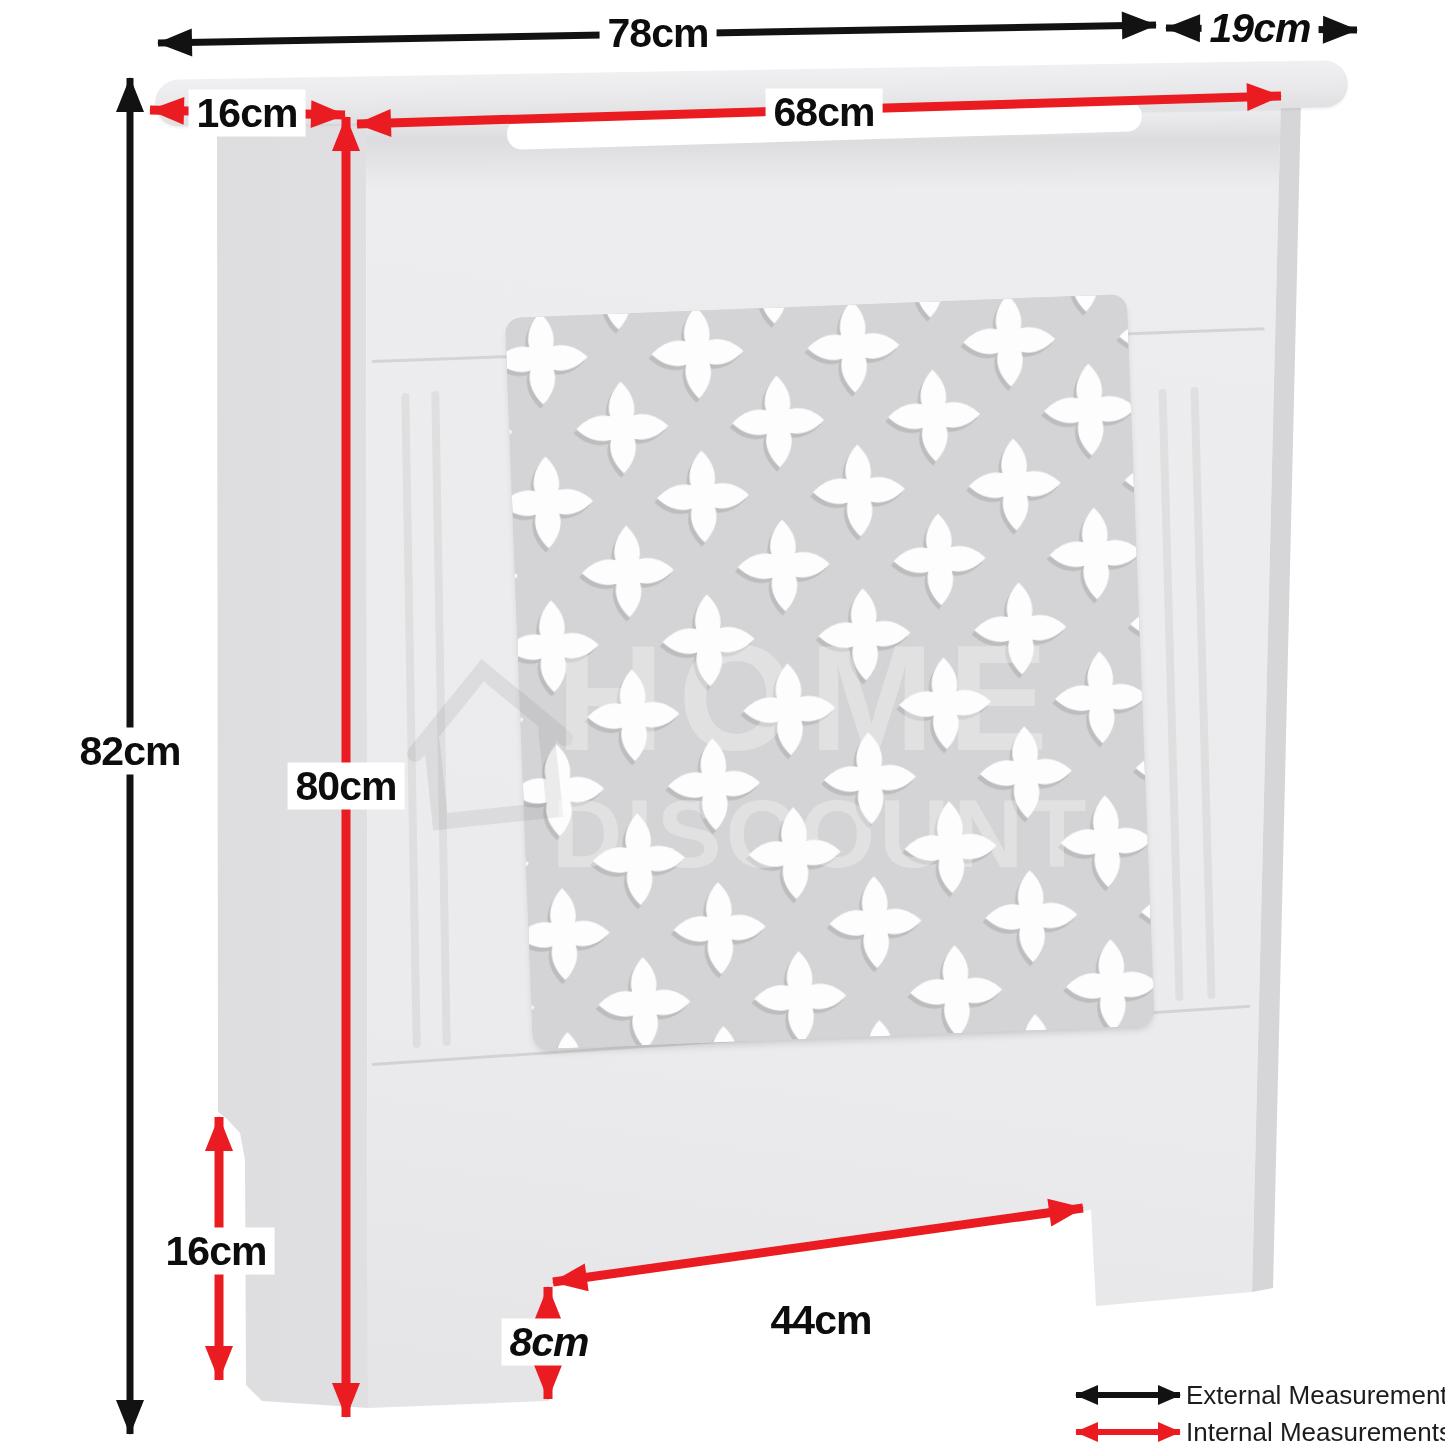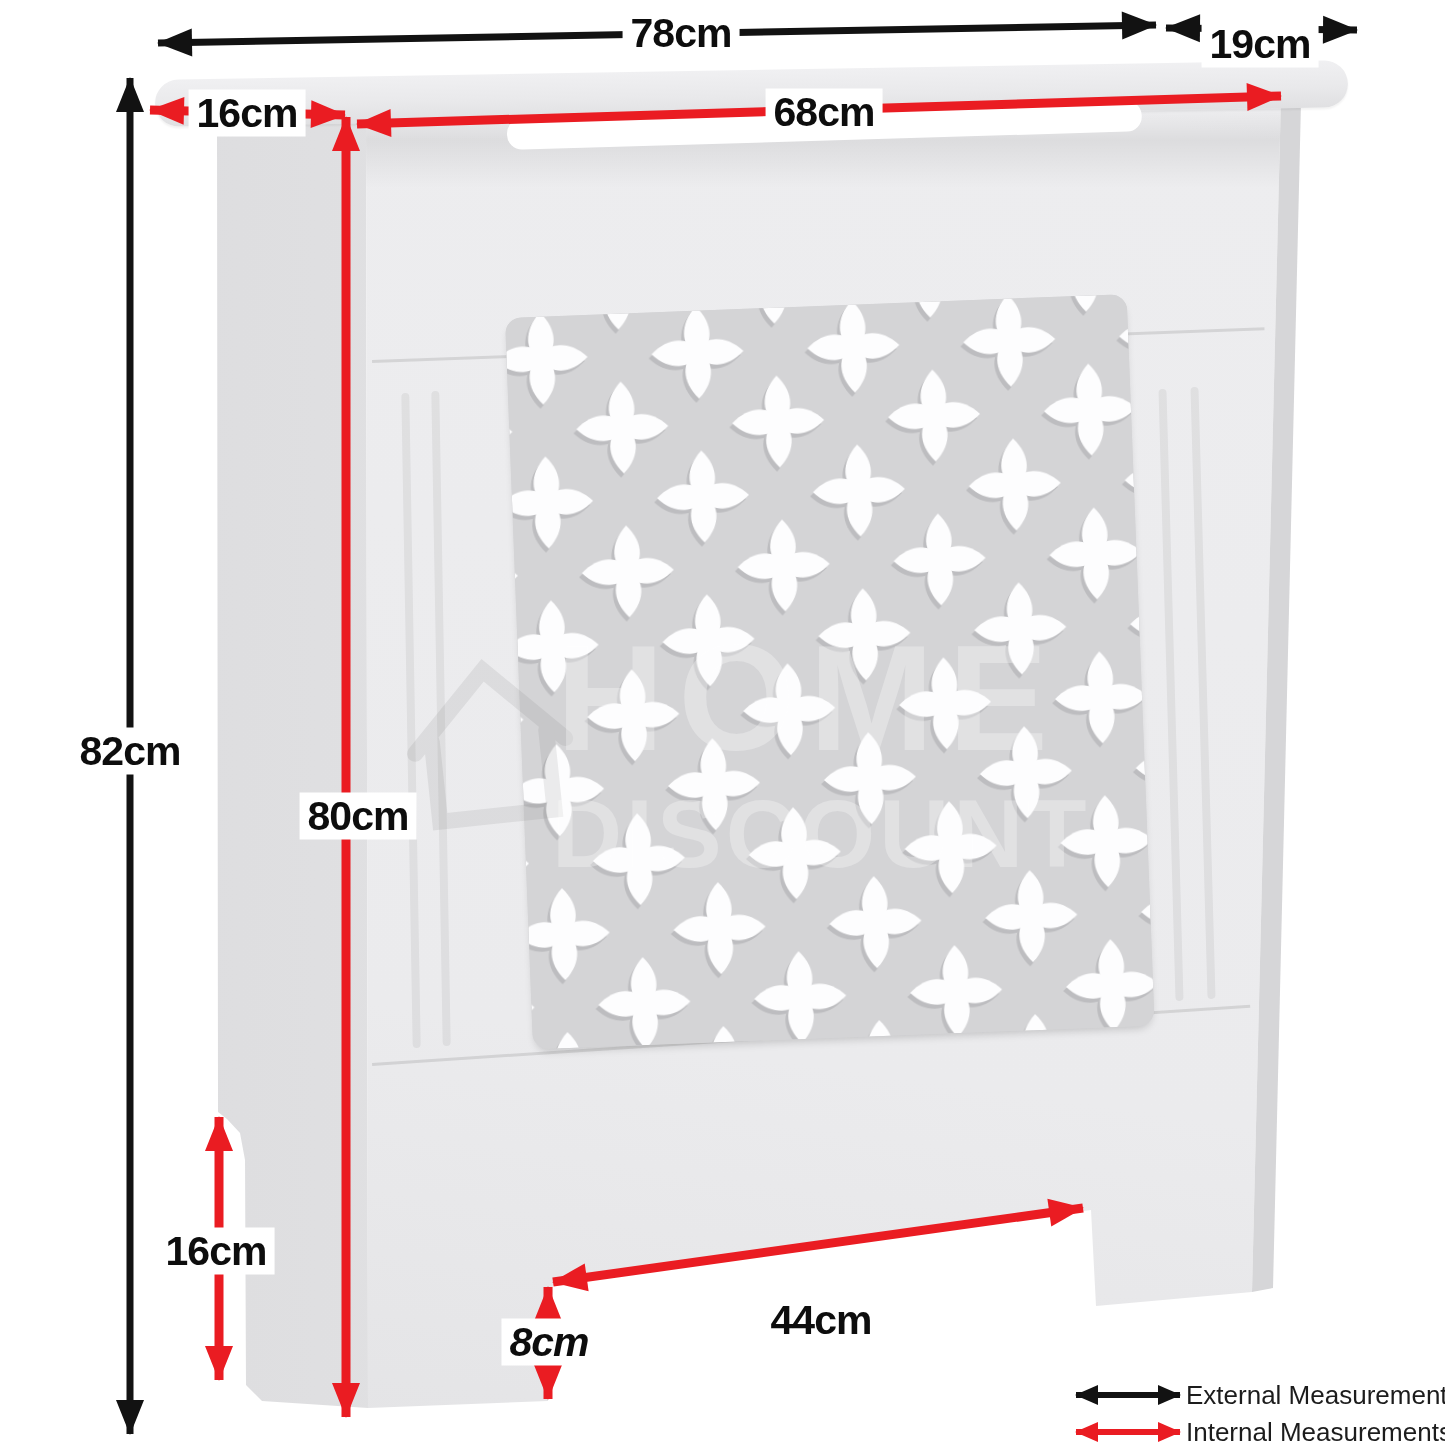--- a/index.html
+++ b/index.html
@@ -48,26 +48,26 @@
   .watermark{position:absolute;inset:0;pointer-events:none;}
   .wm-word{position:absolute;color:#ffffff;opacity:0.30;font-weight:700;white-space:nowrap;}
   .wm-word.w1{left:556px;top:612px;font-size:150px;letter-spacing:14px;}
   .wm-word.w2{left:552px;top:778px;font-size:97px;letter-spacing:4px;}
   .wm-house{position:absolute;left:402px;top:648px;opacity:0.12;transform:rotate(-6deg);}
 
   
   .dim{position:absolute;transform:translate(-50%,-50%);background:#fff;color:#0d0d0d;
        font-weight:600;font-size:41px;line-height:1;letter-spacing:-1px;
        padding:3px 8px;white-space:nowrap;}
-  .l78 {left:658px; top:33px;margin-left:23px;}
-  .l19 {left:1260px;top:44px;}
+  .l78 {left:658px; top:33px;}
+  .l19 {left:1260px;top:28px;font-style:italic;}
   .l68 {left:812px; top:112px;margin-left:12px;}
   .l16t{left:247px; top:113px;}
   .l82 {left:130px; top:751px;}
-  .l80 {left:346px; top:816px;margin-left:12px;}
+  .l80 {left:346px; top:786px;}
   .l16b{left:216px; top:1251px;}
   .l44 {left:821px; top:1320px;}
   .l8  {left:549px; top:1342px;font-style:italic;}
 
   .legend-label{position:absolute;transform:translateY(-50%);font-weight:400;font-size:26px;
                 color:#1c1c1c;white-space:nowrap;}
   .lg1{left:1186px;top:1395px;}
   .lg2{left:1186px;top:1432px;}
 
   .arrows{position:absolute;inset:0;}

